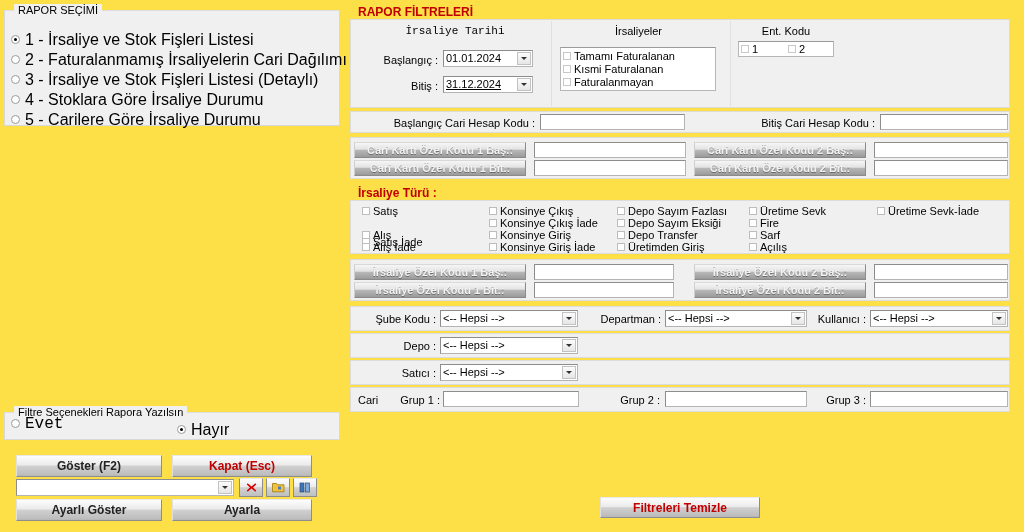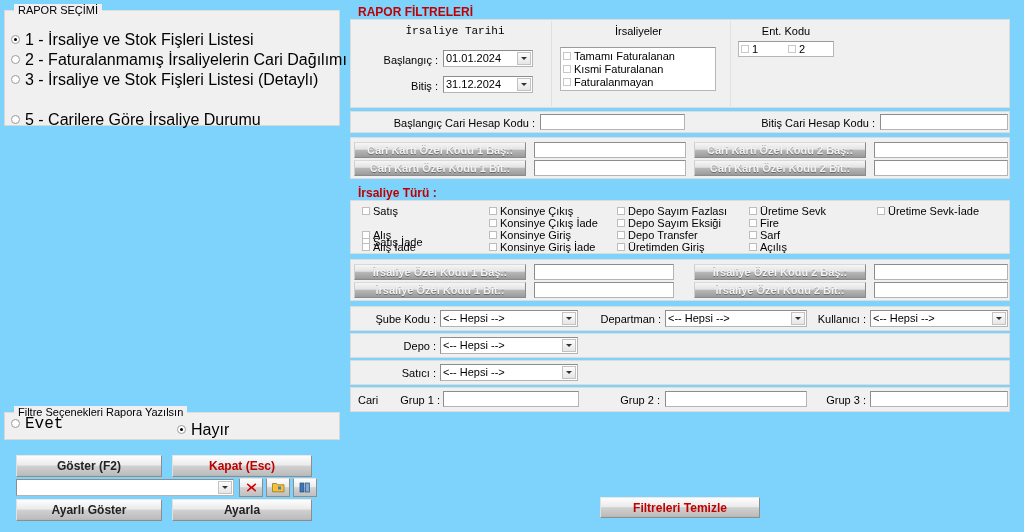--- a/index.html
+++ b/index.html
@@ -5,21 +5,21 @@
   * { box-sizing: border-box; }
   html, body {
     margin: 0; padding: 0;
     width: 1024px; height: 532px;
     overflow: hidden;
     background: #f0f0f0;
     font-family: "Liberation Sans", sans-serif;
     font-size: 11px;
     color: #000;
   }
-  .screen { position: relative; width: 1024px; height: 532px; background: #7dd3fc; padding-left: 47px; }
+  .screen { position: relative; width: 1024px; height: 532px; background: #fde047; padding-left: 47px; }
 
   
   .groupbox {
     position: absolute;
     border: 1px solid #d8d8d8;
     border-top: 1px solid #dedede;
     background: #f0f0f0;
   }
   .groupbox > .gb-title {
     position: absolute;
@@ -188,20 +188,24 @@
       <span>1 - İrsaliye ve Stok Fişleri Listesi</span>
     </div>
     <div class="radio" style="left:6px; top:42px;">
       <span class="dot"></span>
       <span>2 - Faturalanmamış İrsaliyelerin Cari Dağılımı</span>
     </div>
     <div class="radio" style="left:6px; top:62px;">
       <span class="dot"></span>
       <span>3 - İrsaliye ve Stok Fişleri Listesi (Detaylı)</span>
     </div>
+    <div class="radio" style="left:6px; top:82px;">
+      <span class="dot"></span>
+      <span>4 - Stoklara Göre İrsaliye Durumu</span>
+    </div>
     <div class="radio" style="left:6px; top:102px;">
       <span class="dot"></span>
       <span>5 - Carilere Göre İrsaliye Durumu</span>
     </div>
   </div>
 
   <div class="groupbox" style="left:4px; top:412px; width:336px; height:28px;">
     <div class="gb-title">Filtre Seçenekleri Rapora Yazılsın</div>
     <div class="radio" style="left:6px; top:4px;font-family:Liberation Mono, monospace;">
       <span class="dot"></span>
@@ -254,21 +258,21 @@
 
   <div class="panel" style="left:350px; top:19px; width:660px; height:89px;"></div>
 
   <div class="lbl centered" style="left:360px; top:24px; width:190px; height:14px;font-family:Liberation Mono, monospace;">İrsaliye Tarihi</div>
   <div class="lbl r" style="left:360px; top:54px; width:78px;">Başlangıç :</div>
   <div class="combo" style="left:443px; top:50px; width:90px; height:17px;">
     <span>01.01.2024</span>
     <span class="arrow"></span>
   </div>
   <div class="lbl r" style="left:360px; top:80px; width:78px;">Bitiş :</div>
-  <div class="combo" style="left:443px; top:76px; width:90px; height:17px;">
+  <div class="combo" style="left:443px; top:76px; width:90px; height:17px;text-decoration:underline;">
     <span>31.12.2024</span>
     <span class="arrow"></span>
   </div>
 
   <div style="position:absolute; left:551px; top:21px; width:1px; height:85px; background:#e0e0e0;"></div>
 
   <div class="lbl centered" style="left:556px; top:24px; width:165px; height:14px;">İrsaliyeler</div>
   <div class="listbox" style="left:560px; top:47px; width:156px; height:44px;">
     <div class="item">
       <span class="box"></span>

